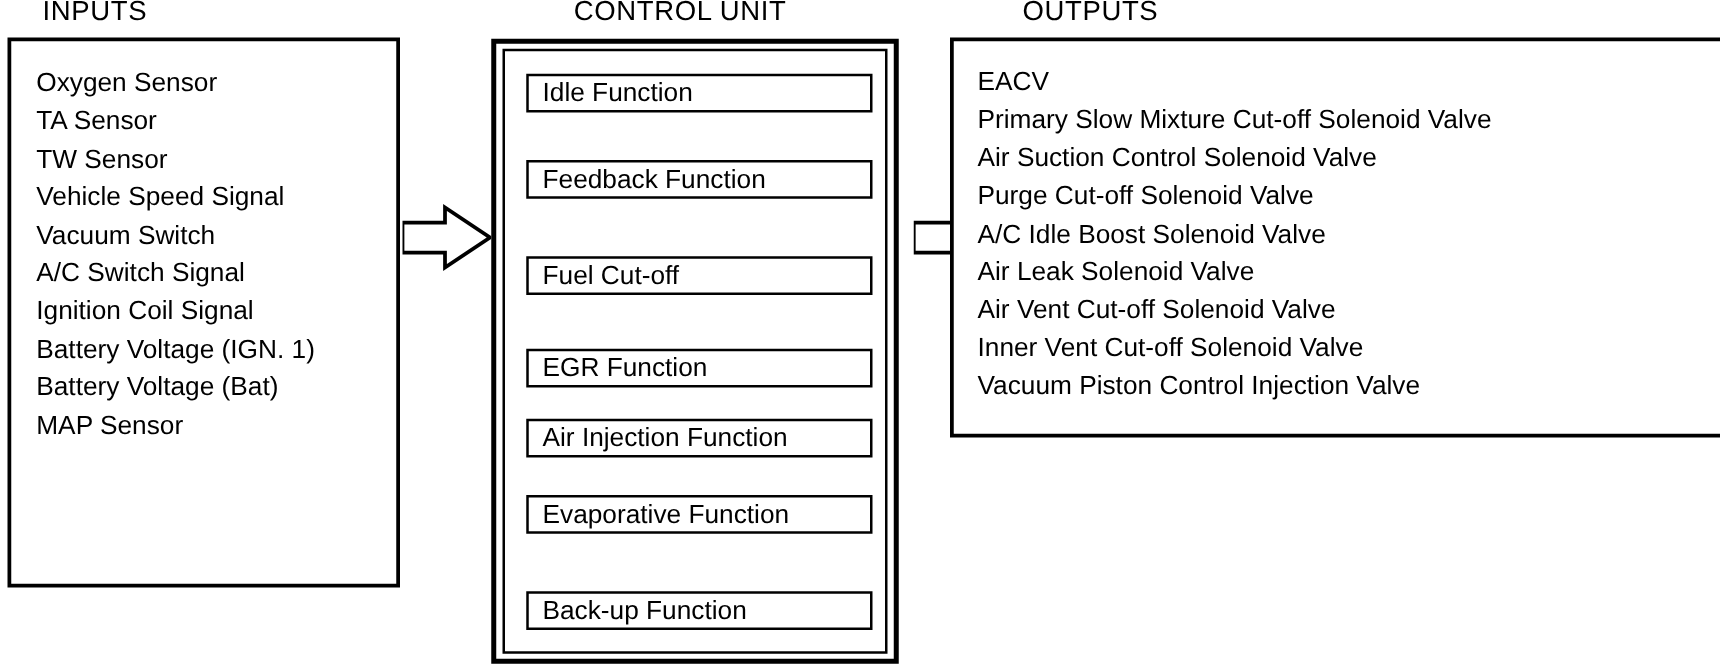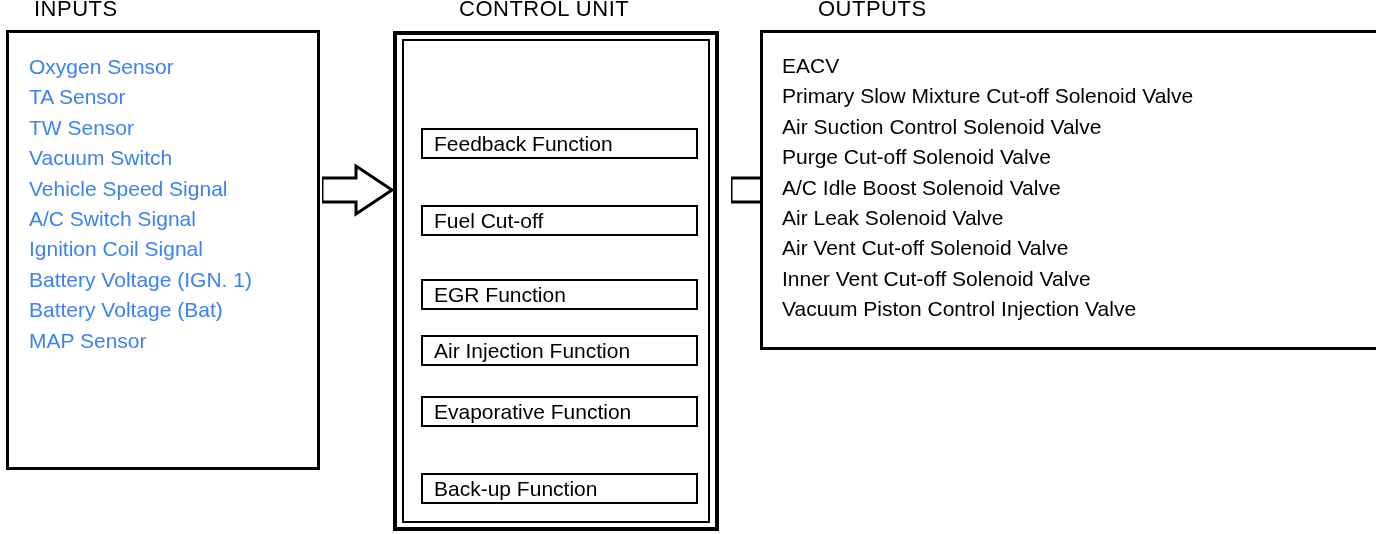--- a/index.html
+++ b/index.html
@@ -53,21 +53,21 @@
     left: 20px;
     top: 19px;
     margin: 0;
     padding: 0;
     list-style: none;
   }
   #inputs-list li {
     font-size: 21px;
     line-height: 30.4px;
     white-space: nowrap;
-    color: #3b82f6;
+    color: #000000;
   }
 
   
   #control-box-outer {
     position: absolute;
     left: 393px;
     top: 31px;
     width: 326px;
     height: 500px;
     border: 4px solid #000;
@@ -150,39 +150,42 @@
 
   <div class="section-title" id="control-title">CONTROL UNIT</div>
 
   <div class="section-title" id="outputs-title">OUTPUTS</div>
 
   <div id="inputs-box">
     <ul id="inputs-list">
       <li>Oxygen Sensor</li>
       <li>TA Sensor</li>
       <li>TW Sensor</li>
+      <li>Vehicle Speed Signal</li>
       <li>Vacuum Switch</li>
-      <li>Vehicle Speed Signal</li>
       <li>A/C Switch Signal</li>
       <li>Ignition Coil Signal</li>
       <li>Battery Voltage (IGN. 1)</li>
       <li>Battery Voltage (Bat)</li>
       <li>MAP Sensor</li>
     </ul>
   </div>
 
   <div class="block-arrow" id="arrow-inputs-to-control">
     <svg width="72" height="60" viewBox="0 0 72 60" aria-hidden="true">
       <polygon points="0,18 34,18 34,6 70,30 34,54 34,42 0,42" fill="#ffffff" stroke="#000000" stroke-width="3" stroke-linejoin="miter"></polygon>
     </svg>
   </div>
 
   <div id="control-box-outer">
     <div id="control-box-inner">
 
+      <div class="function-box" style="top:18px">
+        <span class="fn-label">Idle Function</span>
+      </div>
 
       <div class="function-box" style="top:87px">
         <span class="fn-label">Feedback Function</span>
       </div>
 
       <div class="function-box" style="top:164px">
         <span class="fn-label">Fuel Cut-off</span>
       </div>
 
       <div class="function-box" style="top:238px">

